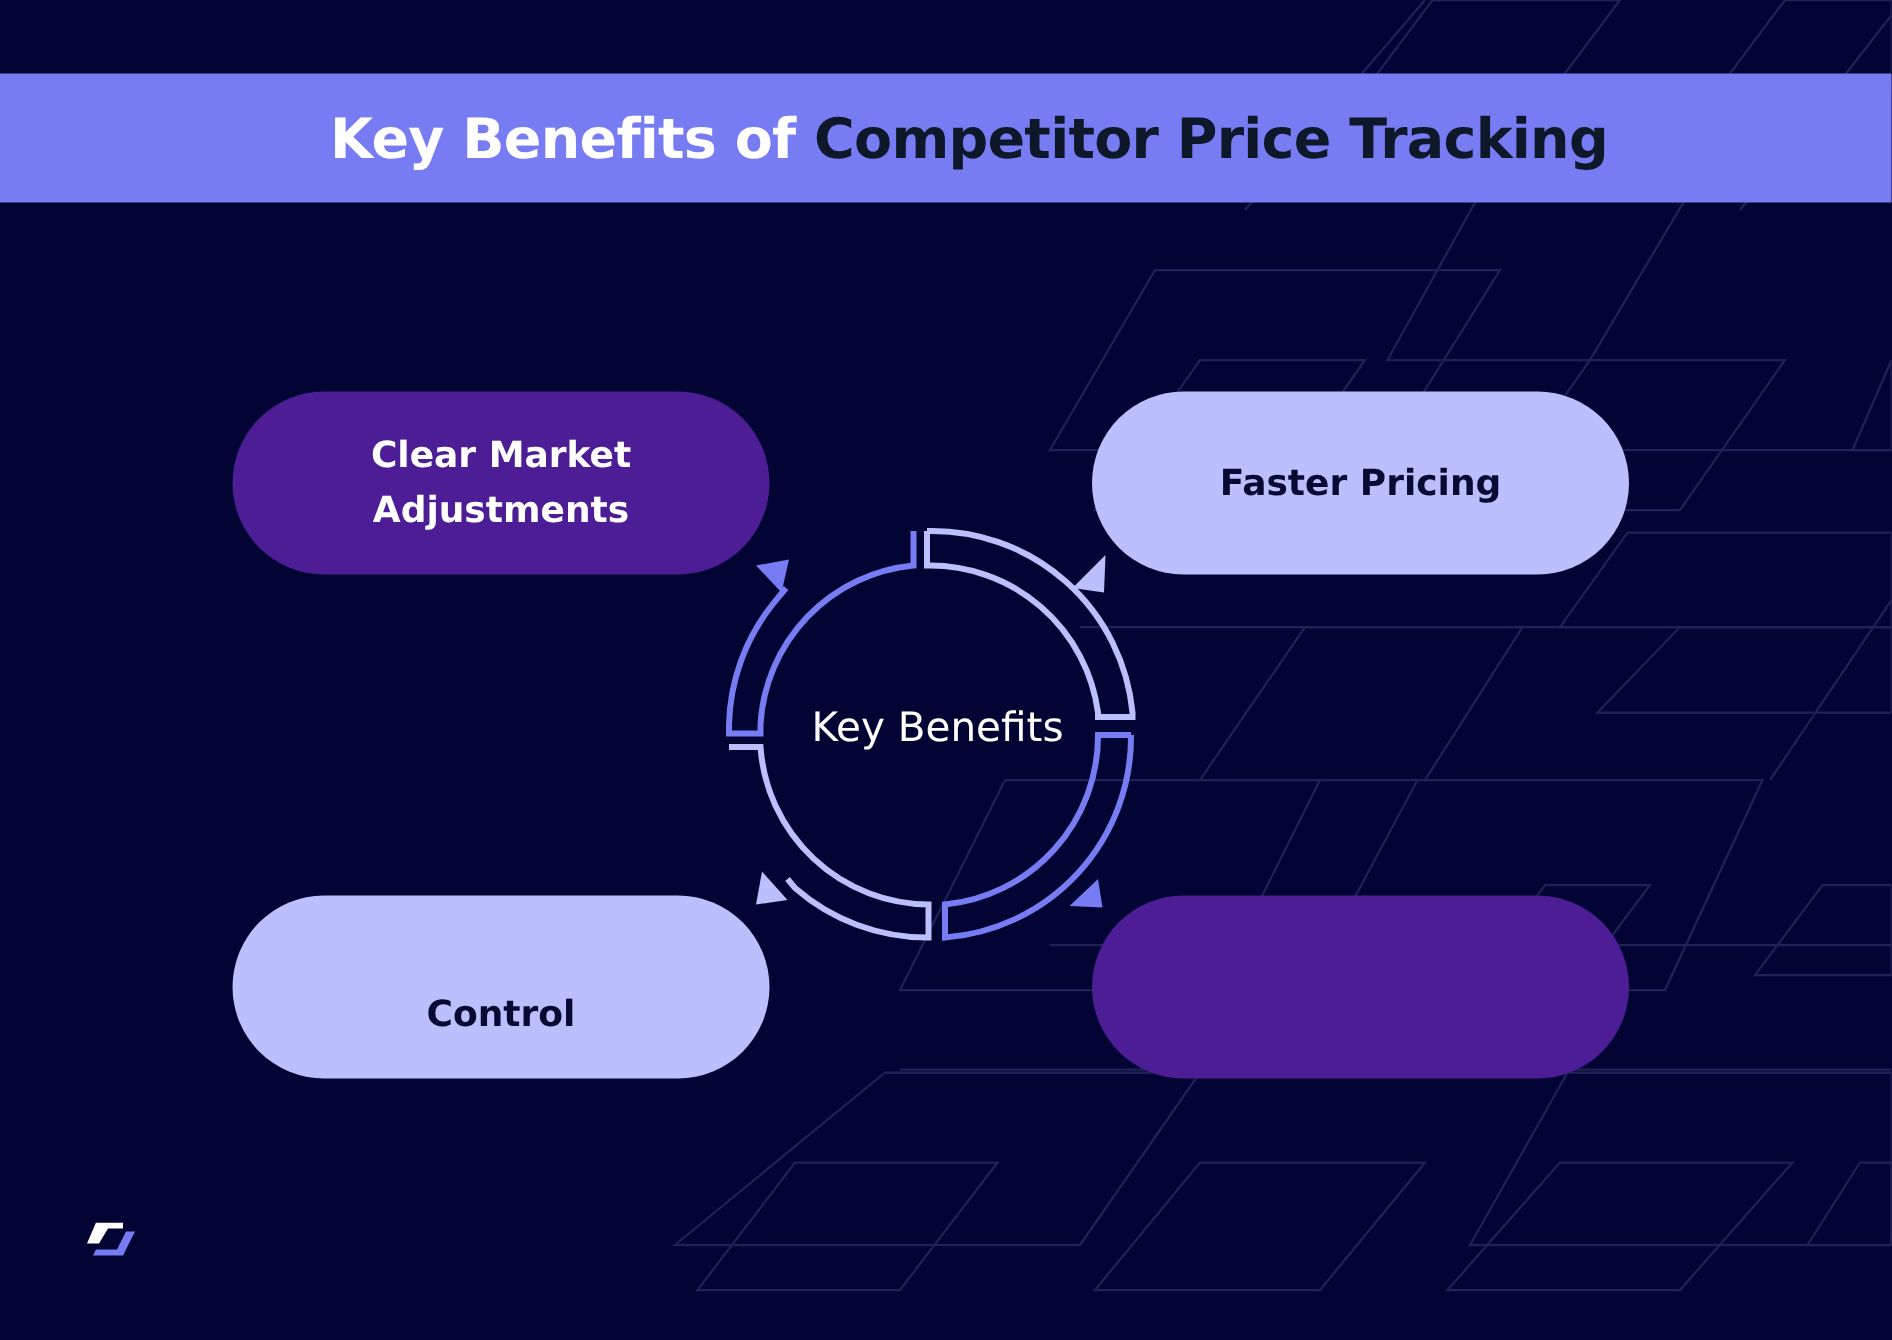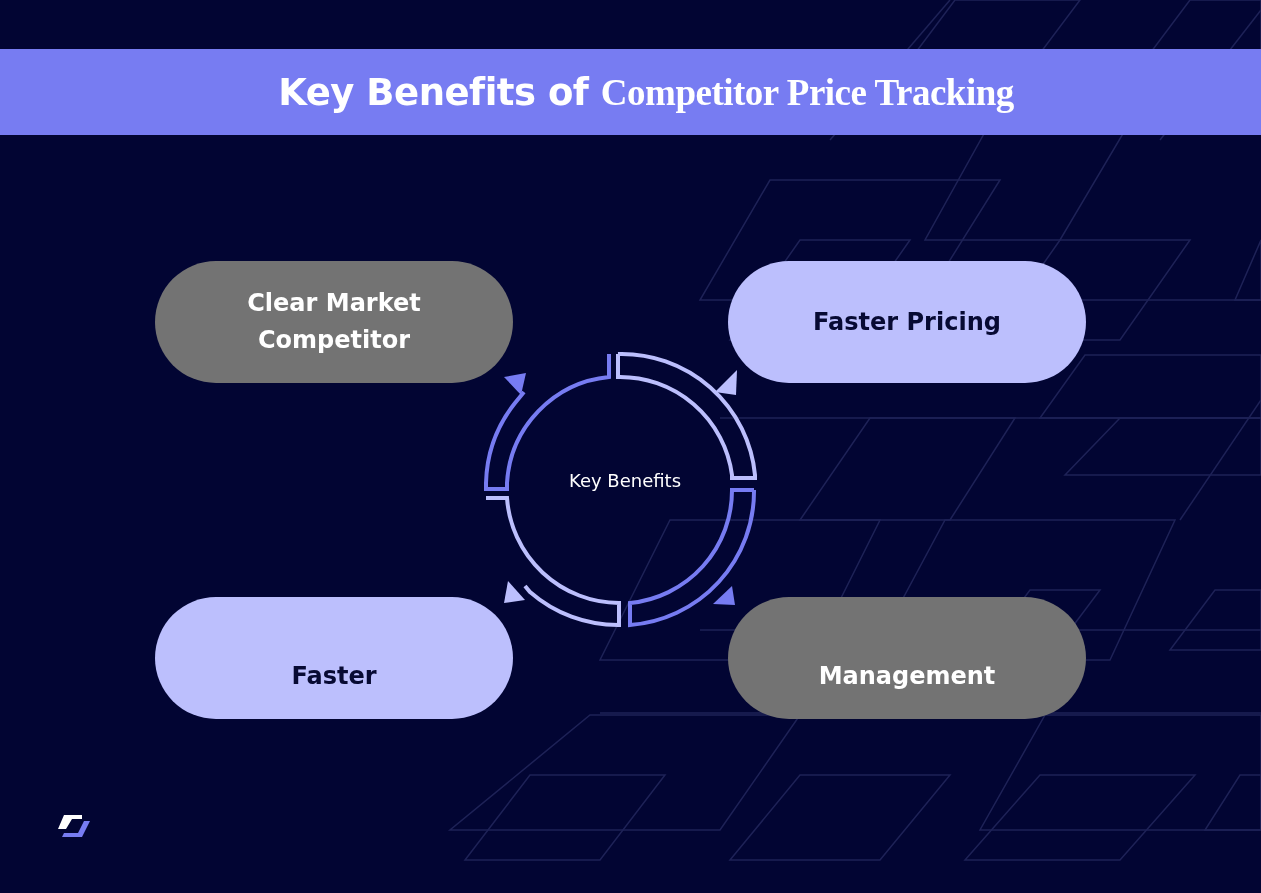--- a/index.html
+++ b/index.html
@@ -1,26 +1,26 @@
 <!DOCTYPE html>
 <html><head>
 <meta charset="utf-8">
 <style>
   html,body{margin:0;padding:0;}
   body{width:1261px;height:893px;background:#020533;position:relative;overflow:hidden;font-family:"Liberation Sans",sans-serif;}
   .bg-grid{position:absolute;left:0;top:0;width:1261px;height:893px;}
   .title-bar{position:absolute;left:0;top:49px;width:1261px;height:86px;background:#777cf2;display:flex;align-items:center;justify-content:center;}
   .title{font-family:"DejaVu Sans",sans-serif;font-weight:bold;font-size:37px;letter-spacing:-0.5px;}
   .title .w{color:#ffffff;margin-left:31px;}
-  .title .d{color:#ffffff;font-family:Liberation Serif, serif;}
+  .title .d{color:#0f172a;}
   .pill{position:absolute;width:358px;height:122px;border-radius:61px;display:flex;align-items:center;justify-content:center;text-align:center;font-family:"DejaVu Sans",sans-serif;font-weight:bold;font-size:24px;line-height:37px;}
-  .pill.dark{background:#737373;color:#ffffff;text-align:center;}
+  .pill.dark{background:#4c1d95;color:#ffffff;text-align:center;}
   .pill.light{background:#bcbffd;color:#070a33;align-items:center;}
   .cycle{position:absolute;left:470px;top:340px;width:300px;height:300px;}
-  .center-label{position:absolute;left:470px;top:470px;width:310px;text-align:center;color:#ffffff;font-family:"DejaVu Sans",sans-serif;font-size:18px;font-weight:normal;}
+  .center-label{position:absolute;left:470px;top:470px;width:310px;text-align:center;color:#ffffff;font-family:"DejaVu Sans",sans-serif;font-size:27px;font-weight:normal;}
   .logo{position:absolute;left:52px;top:815px;width:46px;height:36px;}
 </style>
 </head>
 <body>
 
 <svg class="bg-grid" viewBox="0 0 1261 893">
   <g fill="none" stroke="#1e2257" stroke-width="1.5">
     <polygon points="955,0 1080,0 1035,60 910,60"></polygon>
     <polygon points="1190,0 1261,0 1261,60 1145,60"></polygon>
     <polygon points="770,180 1000,180 925,300 700,300"></polygon>
@@ -52,30 +52,30 @@
 </svg>
 
 <div class="title-bar">
   <div class="title">
     <span class="w">Key Benefits of</span>
     <span class="d">Competitor Price Tracking</span>
   </div>
 </div>
 
 <div class="pill dark" style="left:155px;top:261px;">
-  <div><span>Clear Market</span><br><span>Competitor</span></div>
+  <div><span>Clear Market</span><br><span>Adjustments</span></div>
 </div>
 <div class="pill light" style="left:728px;top:261px;">
   <div><span>Faster Pricing</span><br></div>
 </div>
 <div class="pill light" style="left:155px;top:597px;">
-  <div><br><span>Faster</span></div>
+  <div><br><span>Control</span></div>
 </div>
 <div class="pill dark" style="left:728px;top:597px;">
-  <div><br><span>Management</span></div>
+  <div><br></div>
 </div>
 
 <svg class="cycle" viewBox="0 0 300 300">
 
   <g fill="none" stroke-width="4" stroke-linejoin="miter">
 
     <path d="M139,14 L139,37 A113,113 0 0 0 37,143 L37,149 L16,149 L16,143 A134,134 0 0 1 45,63 L54,52" stroke="#777cf2"></path>
 
     <path d="M148,14 L148,37 A113,113 0 0 1 262,135 L262,138 L285,138 L285,135 A134,134 0 0 0 148,14" stroke="#bcbffd"></path>
 

